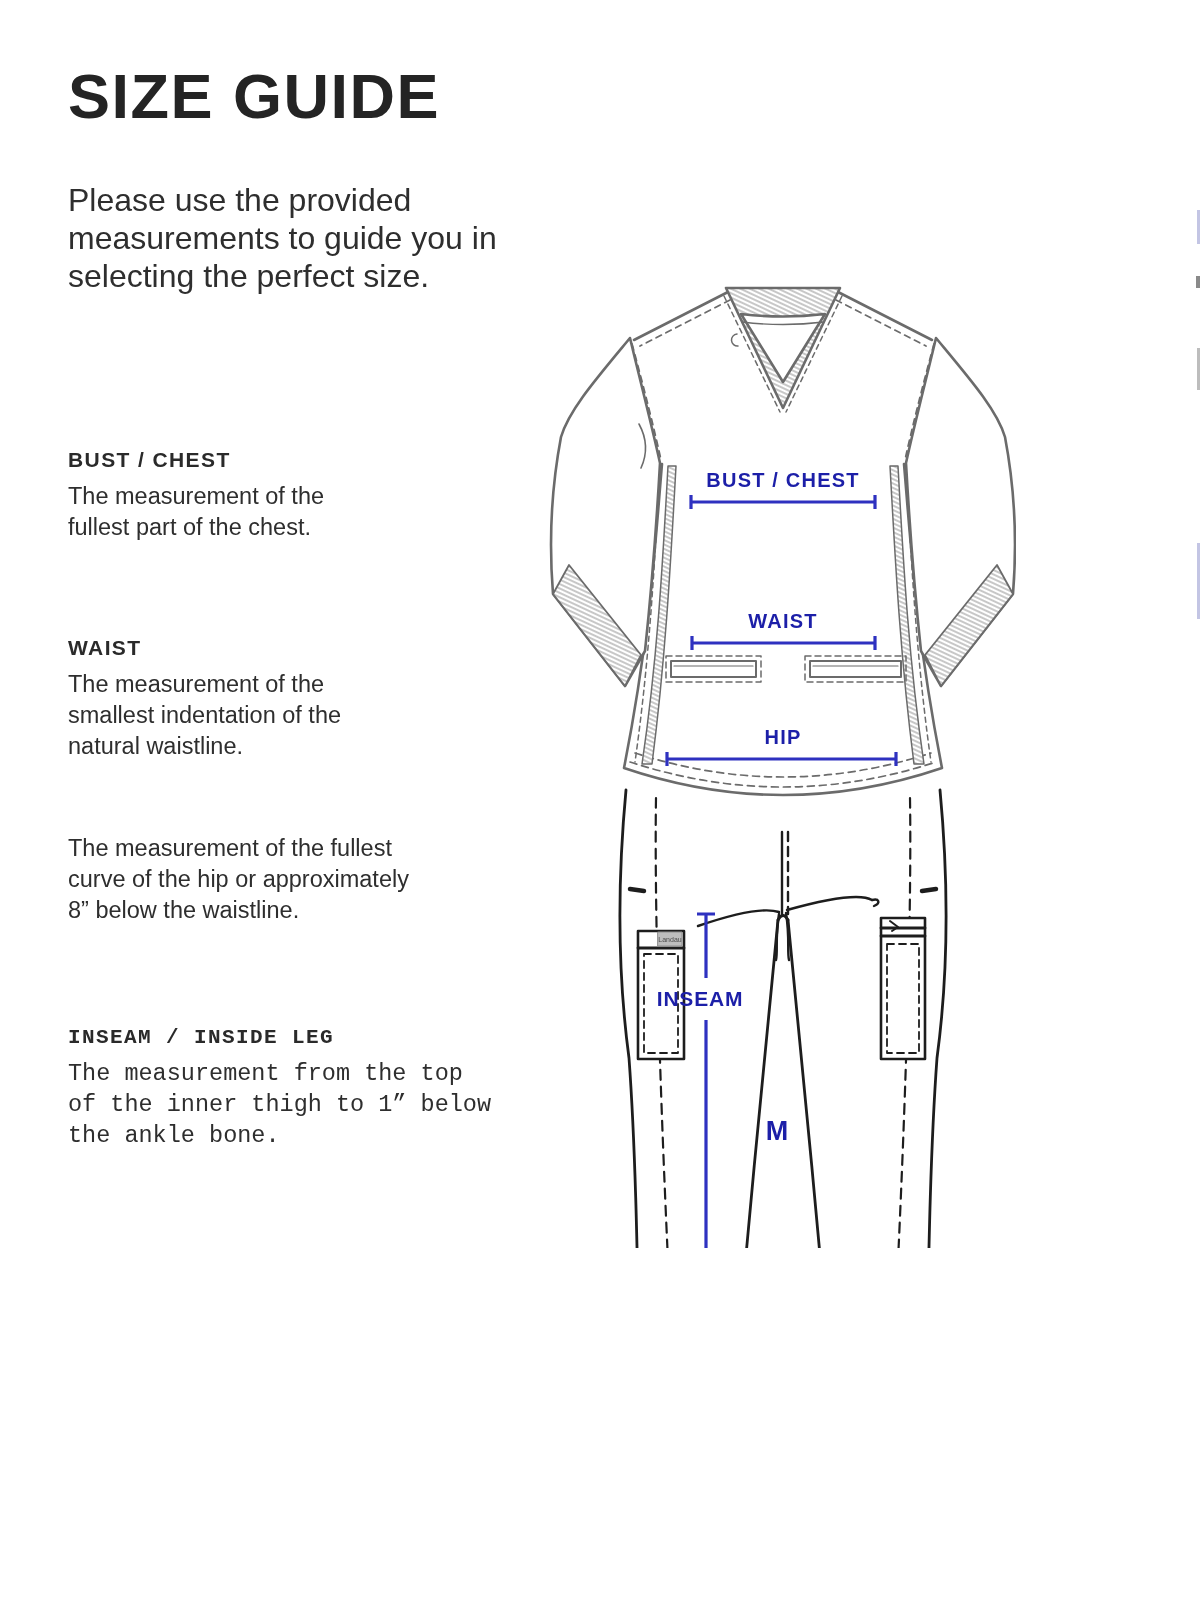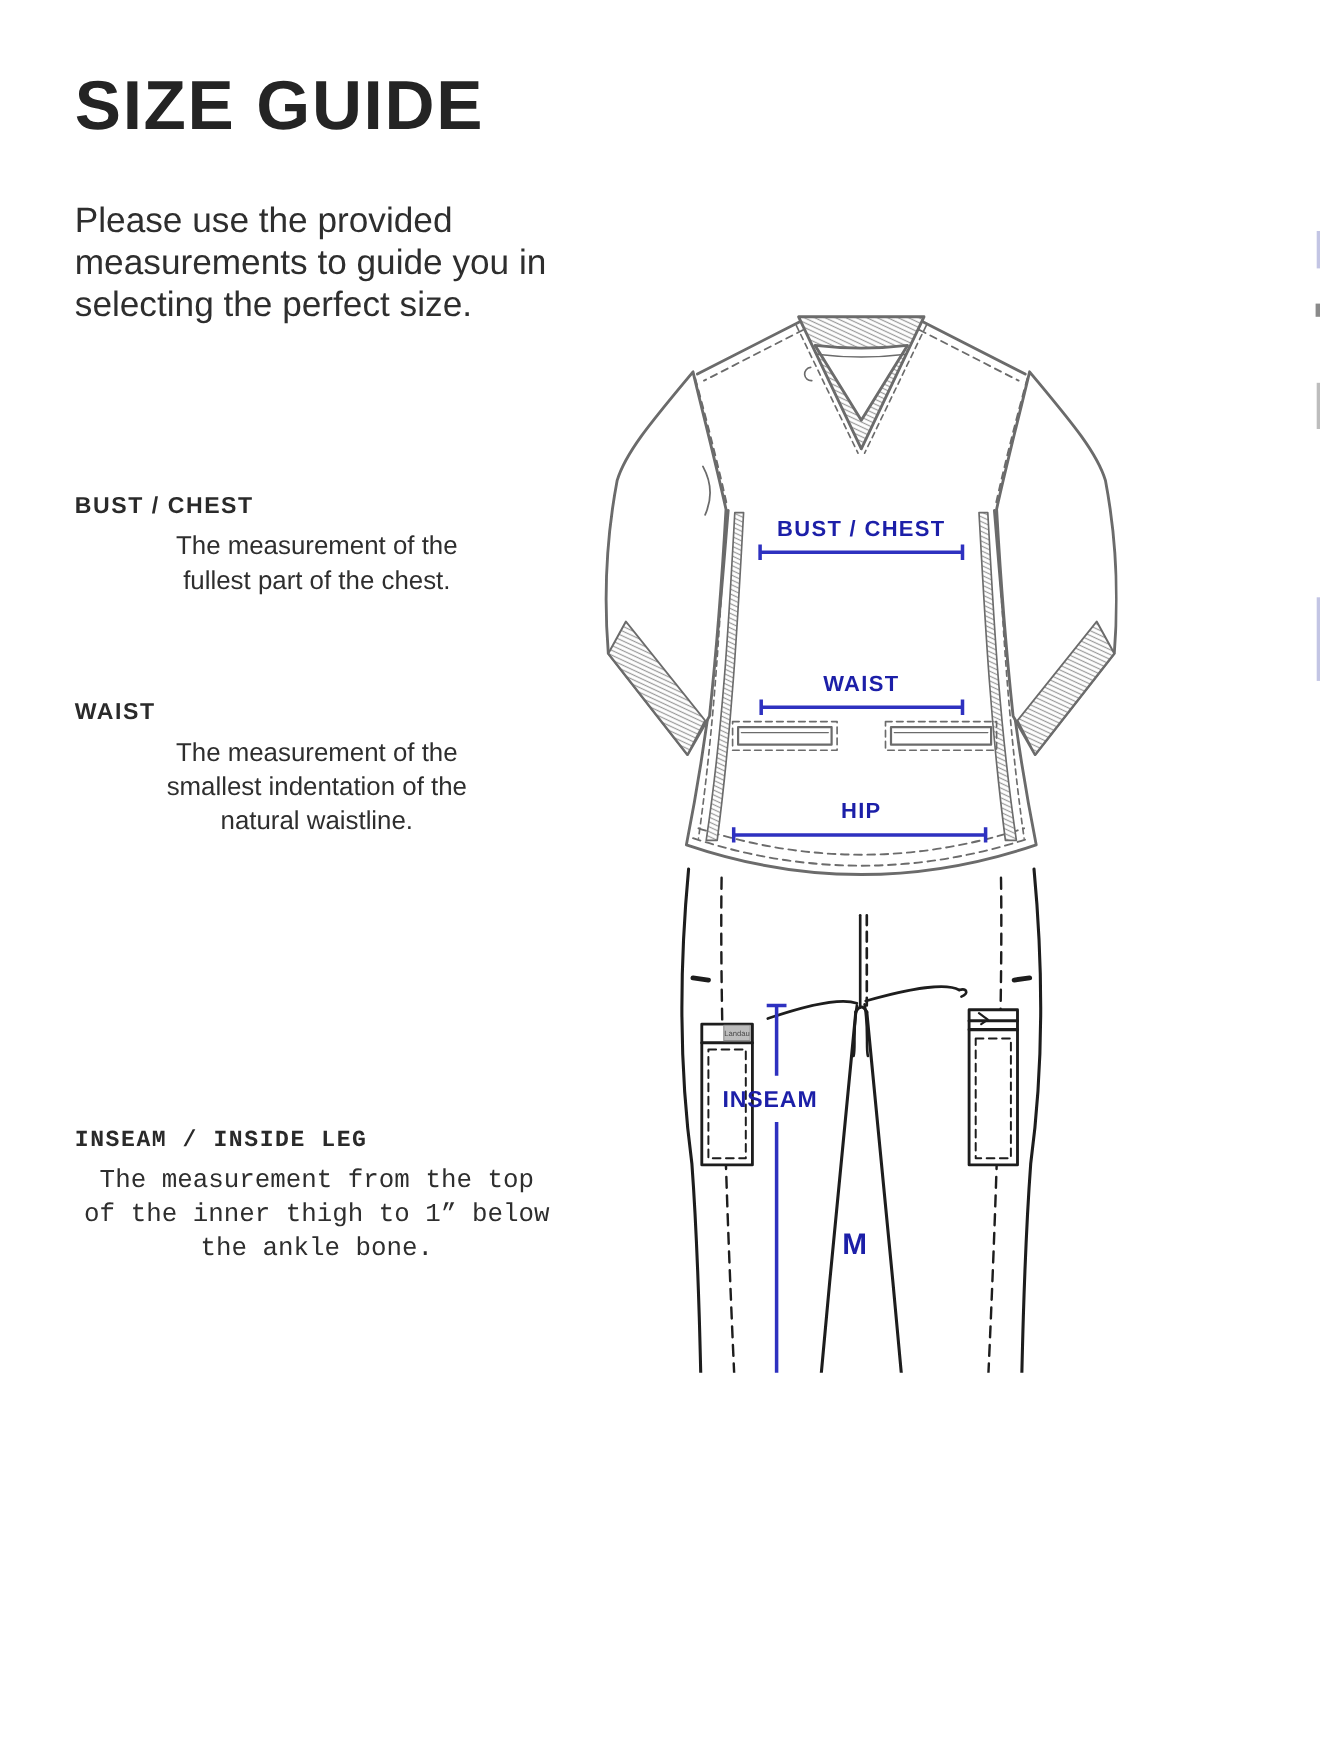--- a/index.html
+++ b/index.html
@@ -14,21 +14,21 @@
   }
   .intro {
     position:absolute; left:68px; top:181px;
     font-size:32px; line-height:38px; color:#2e2e2e; white-space:pre-line;
   }
   .section { position:absolute; left:68px; width:440px; }
   .section h3 {
     font-size:21px; font-weight:bold; letter-spacing:1.4px; color:#2a2a2a;
   }
   .section p {
-    margin-top:9px; font-size:23.5px; line-height:31px; color:#2e2e2e; white-space:pre-line;text-align:center;
+    margin-top:9px; font-size:23.5px; line-height:31px; color:#2e2e2e; white-space:pre-line;
   }
   .sec-bust   { top:448px; }
   .sec-waist  { top:636px; }
   .sec-hips   { top:824px; }
   .sec-inseam { top:1026px;font-family:Liberation Mono, monospace; }
   .note {
     position:absolute; left:68px; top:1376px; width:440px;
     font-size:23.5px; line-height:31px; color:#2e2e2e;
   }
   .note b { font-weight:bold; color:#242424; }
@@ -60,20 +60,23 @@
   </div>
 
   <div class="section sec-waist">
     <h3>WAIST</h3>
     <p>The measurement of the
 smallest indentation of the
 natural waistline.</p>
   </div>
 
   <div class="section sec-hips">
+    <p>The measurement of the fullest
+curve of the hip or approximately
+8” below the waistline.</p>
   </div>
 
   <div class="section sec-inseam">
     <h3>INSEAM / INSIDE LEG</h3>
     <p>The measurement from the top
 of the inner thigh to 1” below
 the ankle bone.</p>
   </div>
 
 

